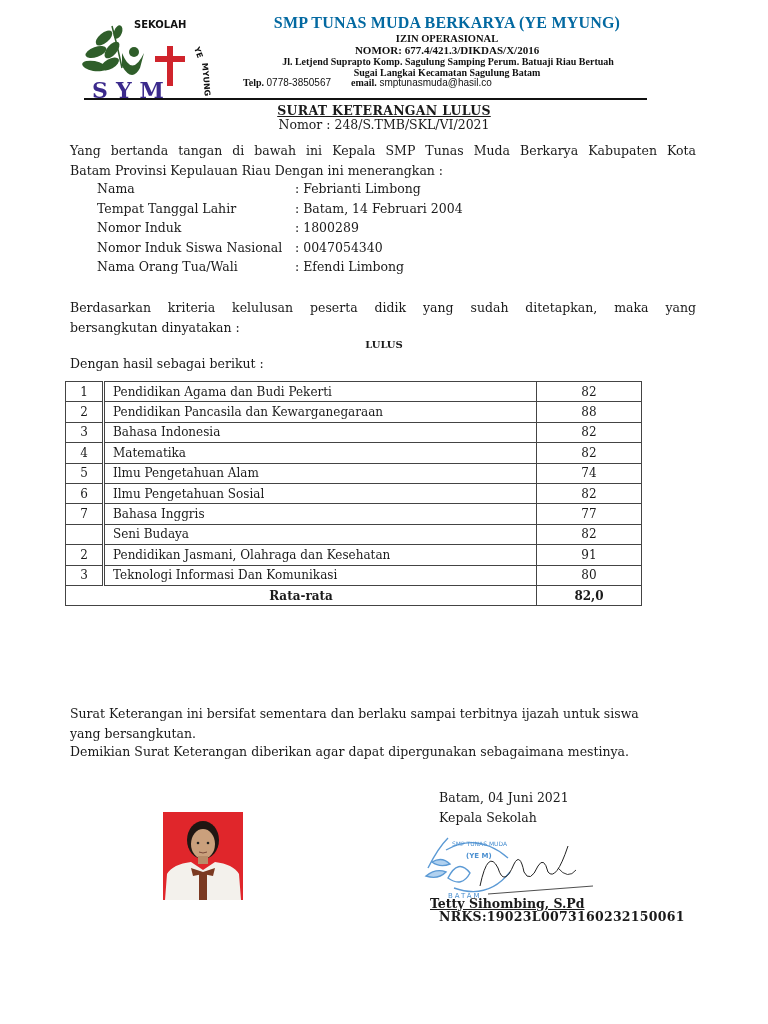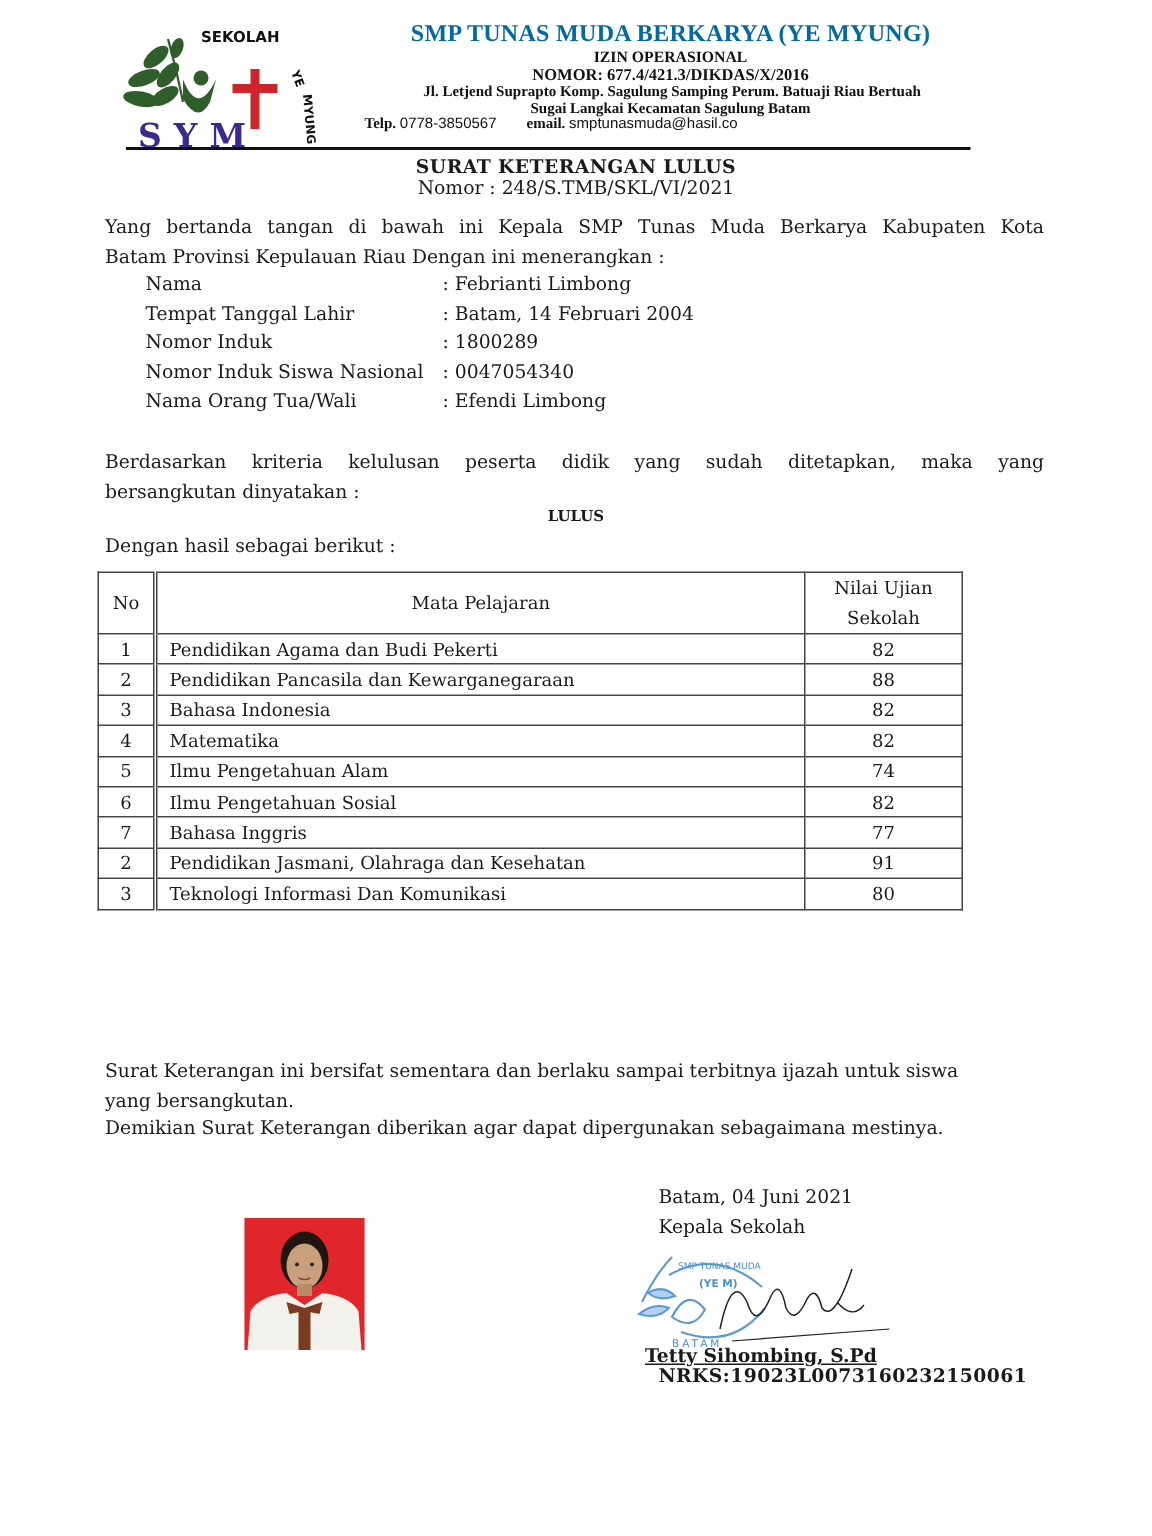--- a/index.html
+++ b/index.html
@@ -17,21 +17,21 @@
   .izin { left:237px; top:33px; width:420px; font-size:10.5px; }
   .nomor-izin { left:237px; top:44px; width:420px; font-size:11px; }
   .alamat { left:228px; top:56px; width:440px; font-size:10px; }
   .kec { left:237px; top:67px; width:420px; font-size:10px; }
   .telp { left:243px; top:77px; font-size:10px; text-align:left; }
   .telp span.val { font-family:"Liberation Sans", sans-serif; font-weight:normal; }
   .hdr-rule { left:84px; top:98px; width:563px; height:2px; background:#111; }
 
   
   .title { left:0; width:768px; top:103px; text-align:center; font-weight:bold;
-           font-size:12.5px; letter-spacing:0.3px; }
+           font-size:12.5px; text-decoration:underline; letter-spacing:0.3px; }
   .nomor { left:0; width:768px; top:117px; text-align:center; font-size:12.5px; }
 
   .para { font-size:12.5px; line-height:20px; }
   .para.just { text-align:justify; text-align-last:justify; }
   .intro1 { left:70px; top:141px; width:626px; }
   .intro2 { left:70px; top:161px; width:626px; }
 
   .idrow { left:97px; font-size:12.5px; width:600px; height:20px; }
   .idrow .lbl { position:absolute; left:0; top:0; }
   .idrow .val { position:absolute; left:198px; top:0; }
@@ -137,28 +137,20 @@
   <span class="val">: Efendi Limbong</span>
 </div>
 
 <div class="abs para just crit1">Berdasarkan kriteria kelulusan peserta didik yang sudah ditetapkan, maka yang</div>
 <div class="abs para crit2">bersangkutan dinyatakan :</div>
 <div class="abs lulus">LULUS</div>
 <div class="abs dengan">Dengan hasil sebagai berikut :</div>
 
 <table class="grades">
   <tbody>
-      <tr>
-    <th class="c-no c-no-wide">No</th>
-    <th>Mata Pelajaran</th>
-    <th class="c-val" style="line-height:20px;">
-      <span>Nilai Ujian</span><br>
-      <span>Sekolah</span>
-    </th>
-  </tr>
   <tr>
     <td class="c-no c-no-wide">1</td>
     <td class="c-subj">Pendidikan Agama dan Budi Pekerti</td>
     <td class="c-val">82</td>
   </tr>
   <tr>
     <td class="c-no c-no-wide">2</td>
     <td class="c-subj">Pendidikan Pancasila dan Kewarganegaraan</td>
     <td class="c-val">88</td>
   </tr>
@@ -181,28 +173,37 @@
     <td class="c-no c-no-wide">6</td>
     <td class="c-subj">Ilmu Pengetahuan Sosial</td>
     <td class="c-val">82</td>
   </tr>
   <tr>
     <td class="c-no c-no-wide">7</td>
     <td class="c-subj">Bahasa Inggris</td>
     <td class="c-val">77</td>
   </tr>
   <tr>
+    <td class="c-no c-no-wide"></td>
+    <td class="c-subj">Seni Budaya</td>
+    <td class="c-val">82</td>
+  </tr>
+  <tr>
     <td class="c-no c-no-wide">2</td>
     <td class="c-subj">Pendidikan Jasmani, Olahraga dan Kesehatan</td>
     <td class="c-val">91</td>
   </tr>
   <tr>
     <td class="c-no c-no-wide">3</td>
     <td class="c-subj">Teknologi Informasi Dan Komunikasi</td>
     <td class="c-val">80</td>
+  </tr>
+  <tr>
+    <td colspan="2" class="avg">Rata-rata</td>
+    <td class="c-val avg">82,0</td>
   </tr>
 </tbody>
   </table>
 
 <div class="abs closing1">Surat Keterangan ini bersifat sementara dan berlaku sampai terbitnya ijazah untuk siswa</div>
 <div class="abs closing2">yang bersangkutan.</div>
 <div class="abs closing3">Demikian Surat Keterangan diberikan agar dapat dipergunakan sebagaimana mestinya.</div>
 
 <div class="abs photo">
   <svg width="80" height="88" viewBox="0 0 80 88">

